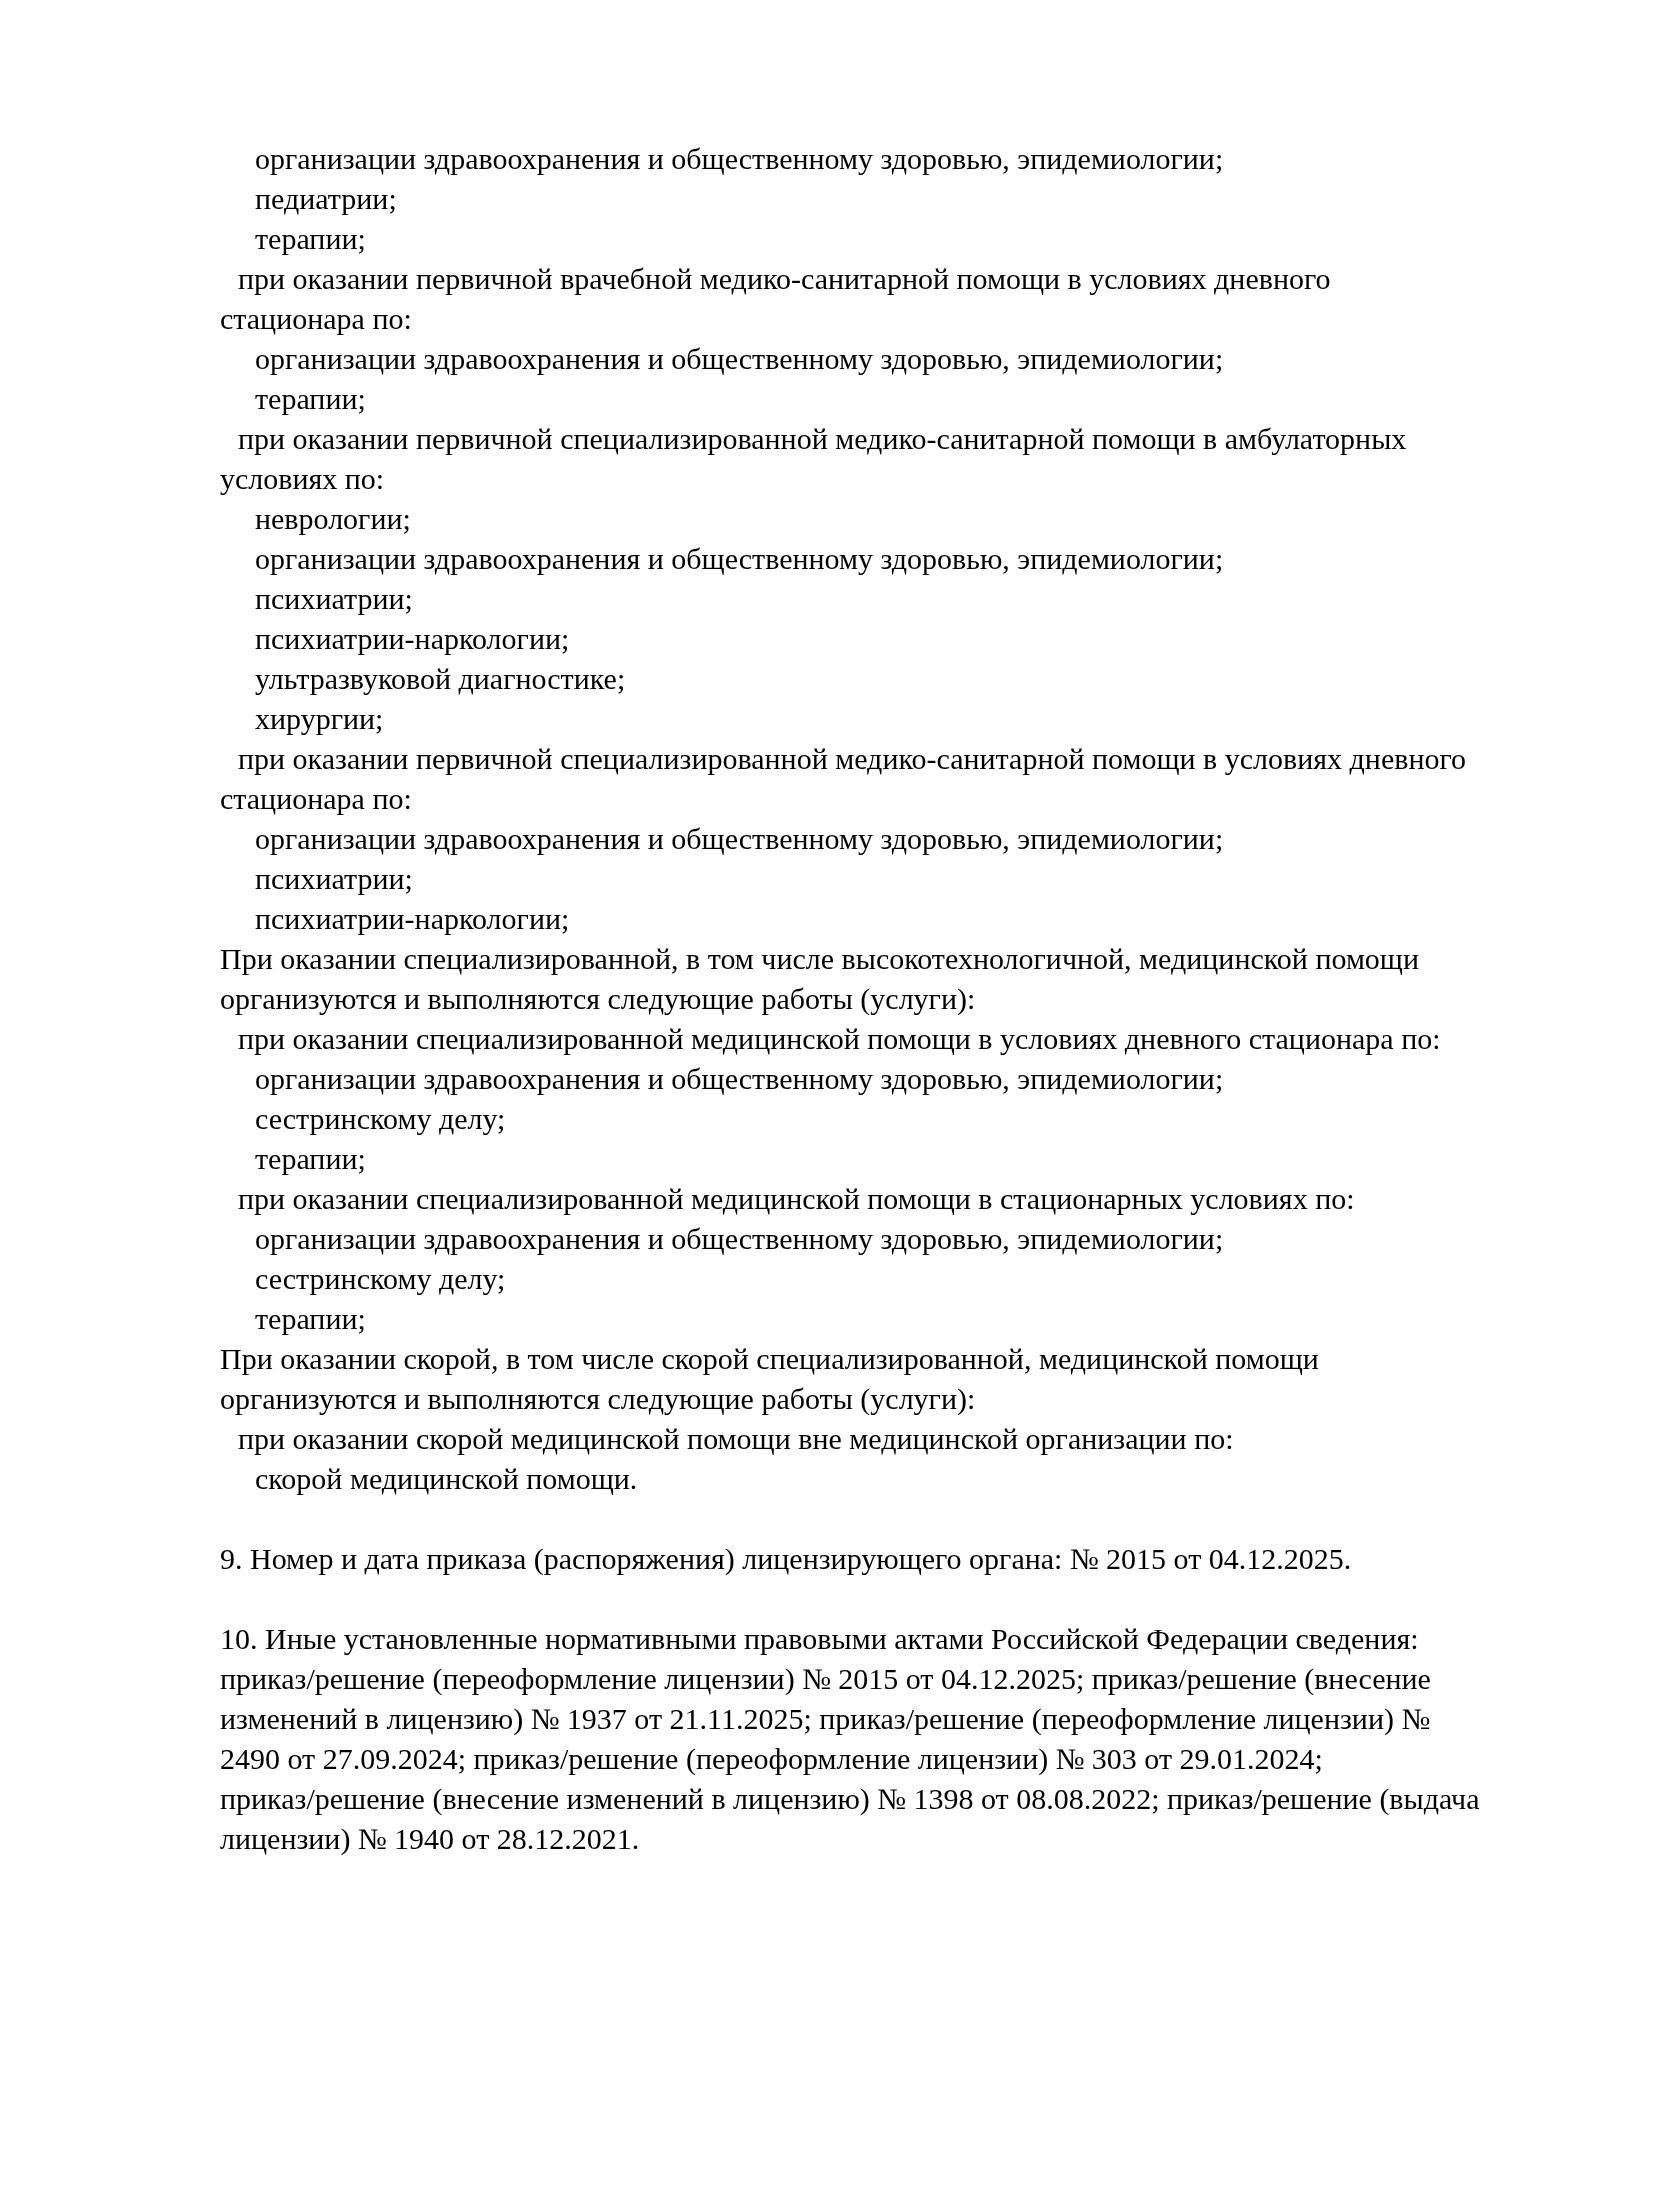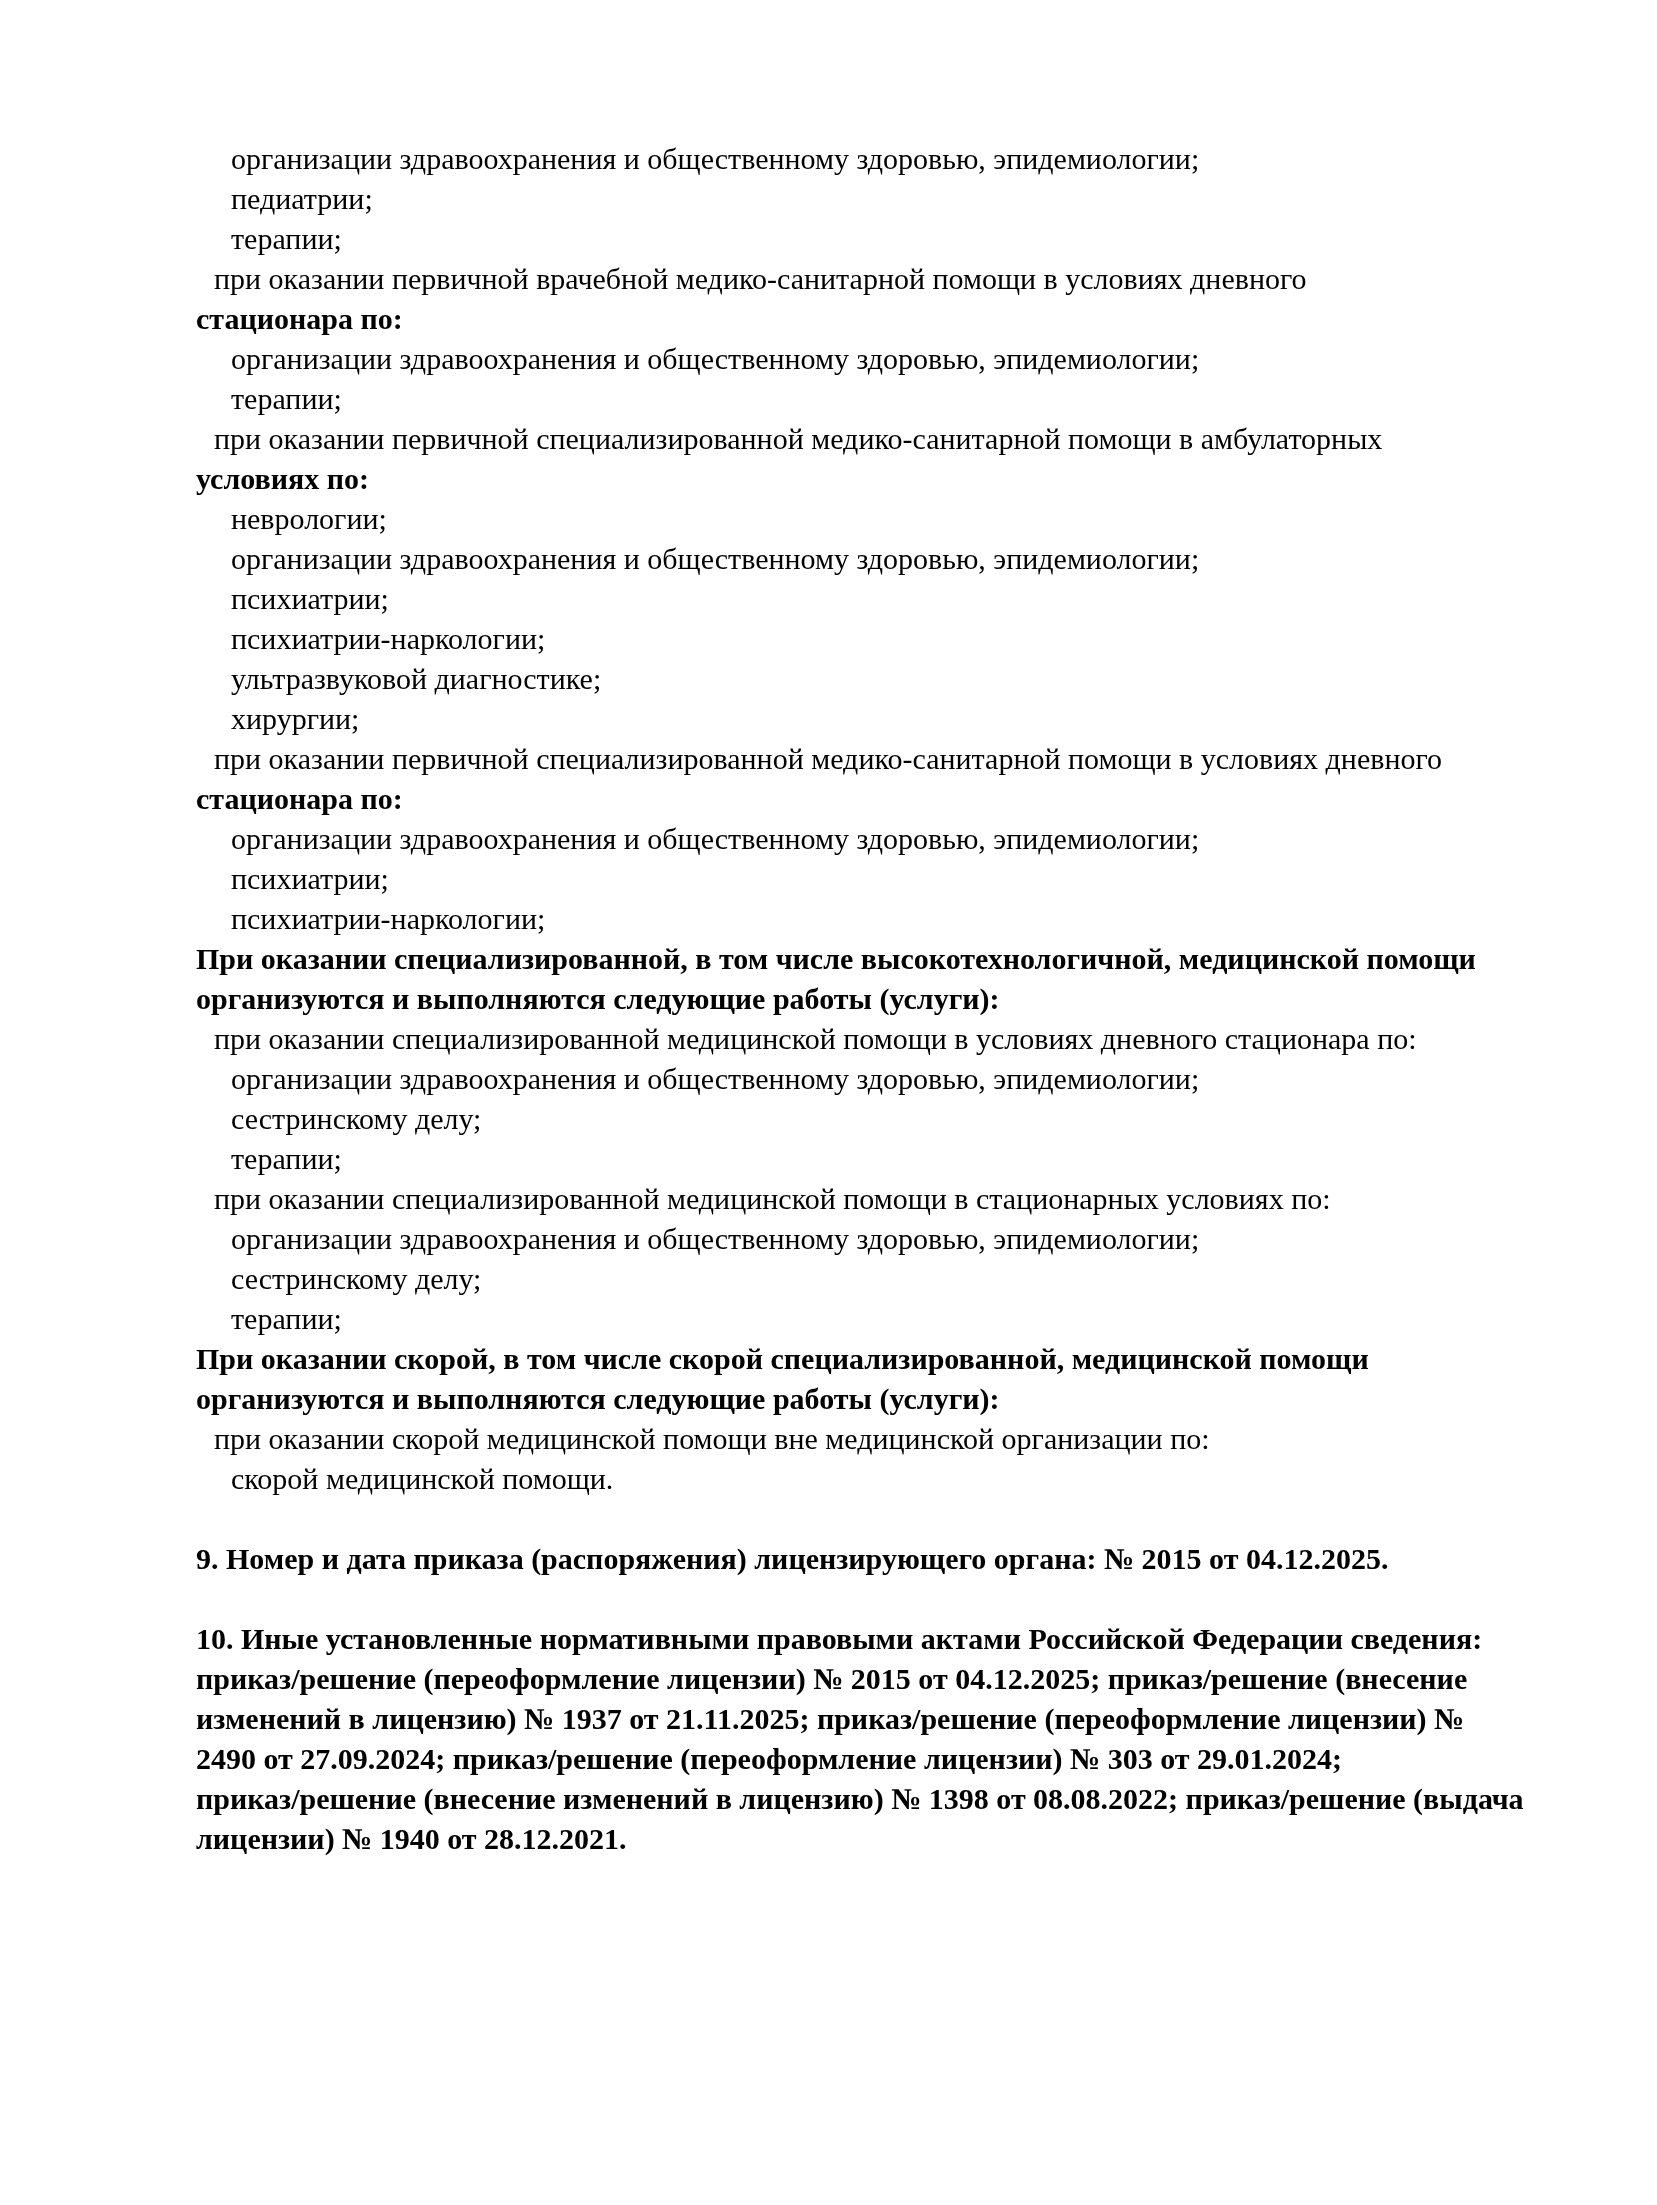--- a/index.html
+++ b/index.html
@@ -17,22 +17,22 @@
     font-size: 30px;
     line-height: 40px;
     overflow: hidden;
   }
   .text-block {
     position: absolute;
     left: 196px;
     top: 139px;
     white-space: pre;
   }
-  .line { white-space: pre; }
-  .i0 { padding-left: 0; font-weight: bold; }
+  .line { white-space: pre; margin-left: 24px; }
+  .i0 { padding-left: 0; }
   .i1 { padding-left: 18px; }
   .i2 { padding-left: 35px; }
 </style>
 </head>
 <body>
 
 <div class="page">
   <div class="text-block"><div class="line i2">организации здравоохранения и общественному здоровью, эпидемиологии;</div><div class="line i2">педиатрии;</div><div class="line i2">терапии;</div><div class="line i1">при оказании первичной врачебной медико-санитарной помощи в условиях дневного</div><div class="line i0">стационара по:</div><div class="line i2">организации здравоохранения и общественному здоровью, эпидемиологии;</div><div class="line i2">терапии;</div><div class="line i1">при оказании первичной специализированной медико-санитарной помощи в амбулаторных</div><div class="line i0">условиях по:</div><div class="line i2">неврологии;</div><div class="line i2">организации здравоохранения и общественному здоровью, эпидемиологии;</div><div class="line i2">психиатрии;</div><div class="line i2">психиатрии-наркологии;</div><div class="line i2">ультразвуковой диагностике;</div><div class="line i2">хирургии;</div><div class="line i1">при оказании первичной специализированной медико-санитарной помощи в условиях дневного</div><div class="line i0">стационара по:</div><div class="line i2">организации здравоохранения и общественному здоровью, эпидемиологии;</div><div class="line i2">психиатрии;</div><div class="line i2">психиатрии-наркологии;</div><div class="line i0">При оказании специализированной, в том числе высокотехнологичной, медицинской помощи</div><div class="line i0">организуются и выполняются следующие работы (услуги):</div><div class="line i1">при оказании специализированной медицинской помощи в условиях дневного стационара по:</div><div class="line i2">организации здравоохранения и общественному здоровью, эпидемиологии;</div><div class="line i2">сестринскому делу;</div><div class="line i2">терапии;</div><div class="line i1">при оказании специализированной медицинской помощи в стационарных условиях по:</div><div class="line i2">организации здравоохранения и общественному здоровью, эпидемиологии;</div><div class="line i2">сестринскому делу;</div><div class="line i2">терапии;</div><div class="line i0">При оказании скорой, в том числе скорой специализированной, медицинской помощи</div><div class="line i0">организуются и выполняются следующие работы (услуги):</div><div class="line i1">при оказании скорой медицинской помощи вне медицинской организации по:</div><div class="line i2">скорой медицинской помощи.</div><div class="line i0">&nbsp;</div><div class="line i0">9. Номер и дата приказа (распоряжения) лицензирующего органа: № 2015 от 04.12.2025.</div><div class="line i0">&nbsp;</div><div class="line i0">10. Иные установленные нормативными правовыми актами Российской Федерации сведения:</div><div class="line i0">приказ/решение (переоформление лицензии) № 2015 от 04.12.2025; приказ/решение (внесение</div><div class="line i0">изменений в лицензию) № 1937 от 21.11.2025; приказ/решение (переоформление лицензии) №</div><div class="line i0">2490 от 27.09.2024; приказ/решение (переоформление лицензии) № 303 от 29.01.2024;</div><div class="line i0">приказ/решение (внесение изменений в лицензию) № 1398 от 08.08.2022; приказ/решение (выдача</div><div class="line i0">лицензии) № 1940 от 28.12.2021.</div></div>
 </div>
 

